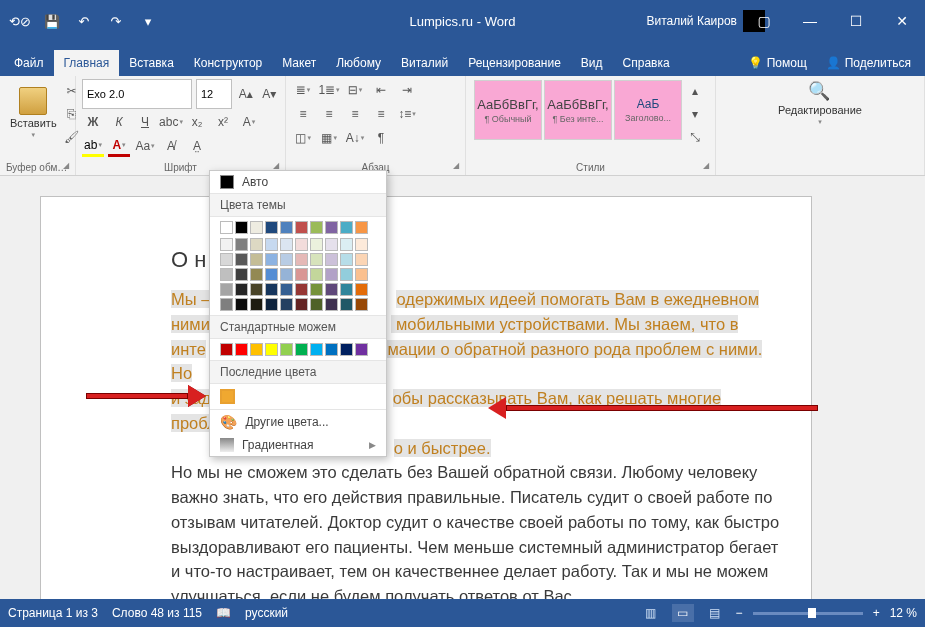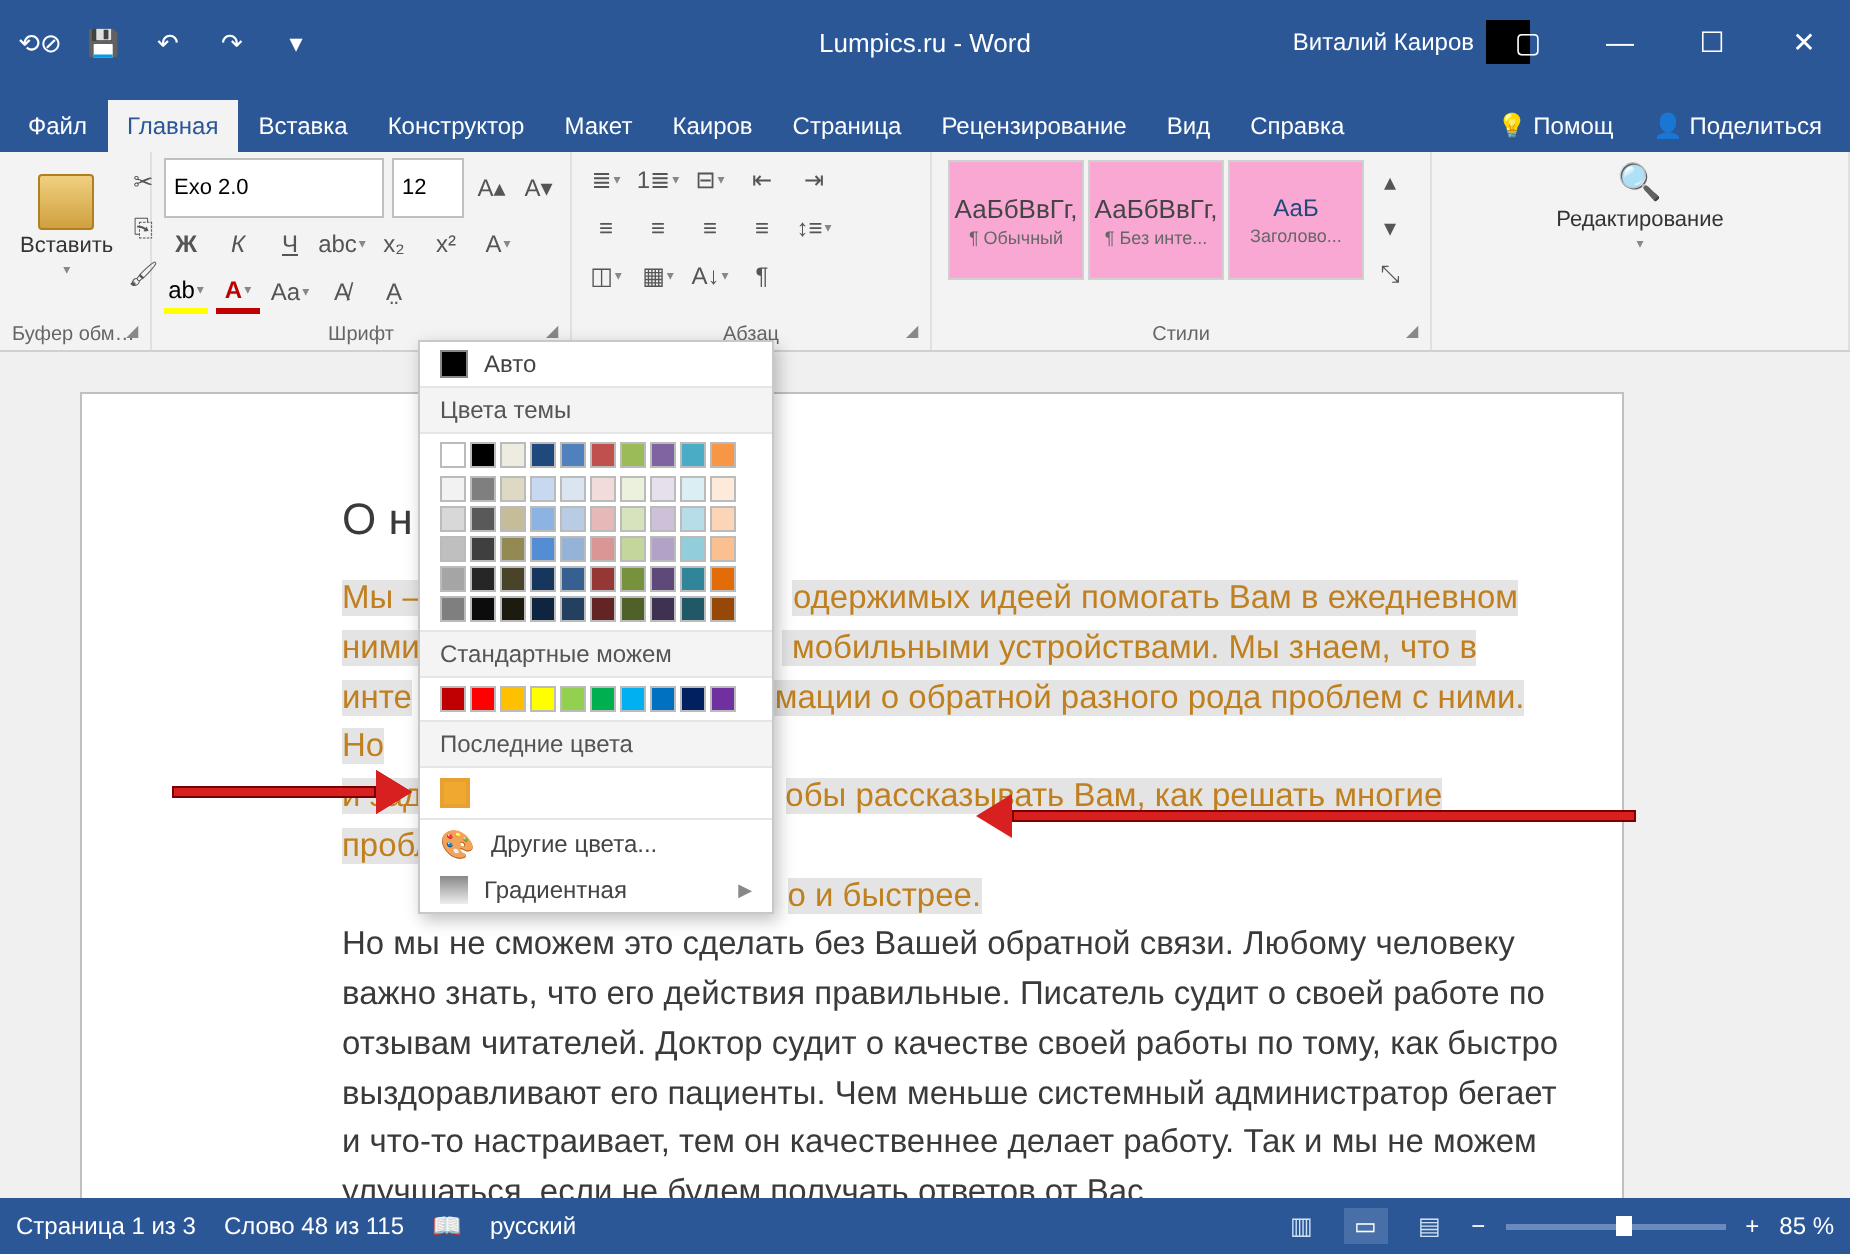--- a/index.html
+++ b/index.html
@@ -83,22 +83,22 @@
     <div class="tb-win">✕</div>
   </div>
 </div>
 
 <div class="menubar">
   <div class="mtab">Файл</div>
   <div class="mtab active">Главная</div>
   <div class="mtab">Вставка</div>
   <div class="mtab">Конструктор</div>
   <div class="mtab">Макет</div>
-  <div class="mtab">Каиров</div>
-  <div class="mtab">Страница</div>
+  <div class="mtab">Любому</div>
+  <div class="mtab">Виталий</div>
   <div class="mtab">Рецензирование</div>
   <div class="mtab">Вид</div>
   <div class="mtab">Справка</div>
   <div class="mright">
     <div class="mtab">💡 <span>Помощ</span></div>
     <div class="mtab">👤 <span>Поделиться</span></div>
   </div>
 </div>
 
 <div class="ribbon">
@@ -340,15 +340,15 @@
   <span>Слово 48 из 115</span>
   <span>📖</span>
   <span>русский</span>
   <div class="status-right">
     <div class="view-btn">▥</div>
     <div class="view-btn active">▭</div>
     <div class="view-btn">▤</div>
     <span>−</span>
     <div class="zoom-slider"></div>
     <span>+</span>
-    <span>85 %</span>
+    <span>12 %</span>
   </div>
 </div>
 
 </body></html>

